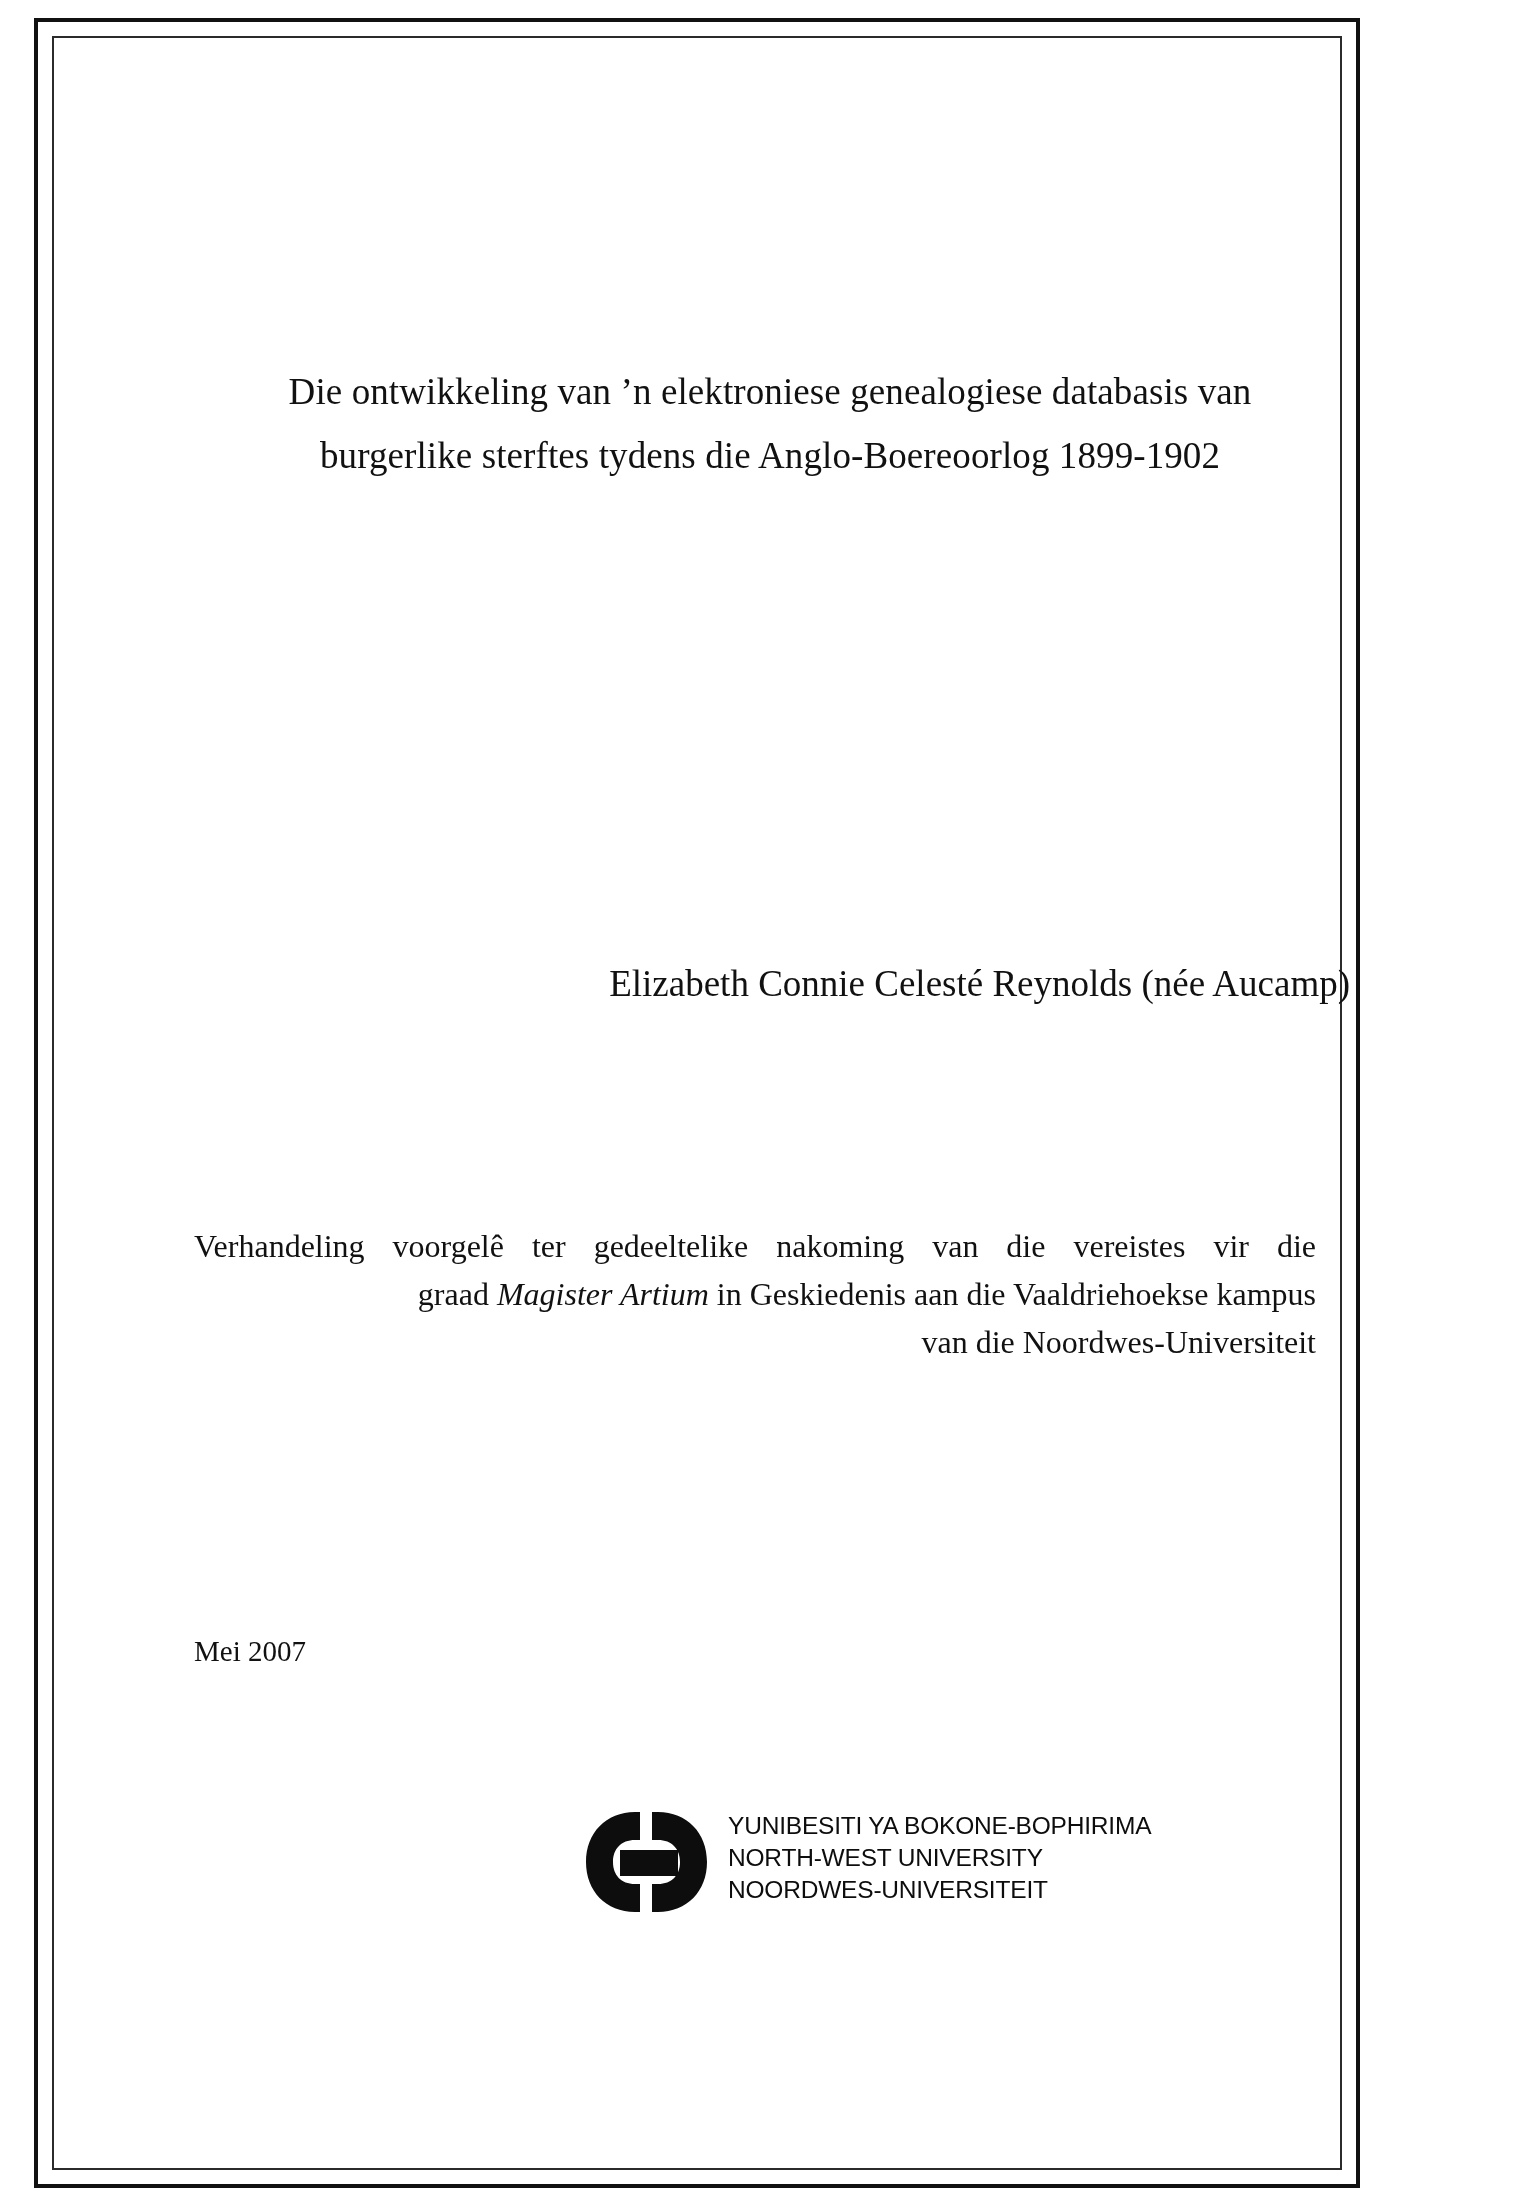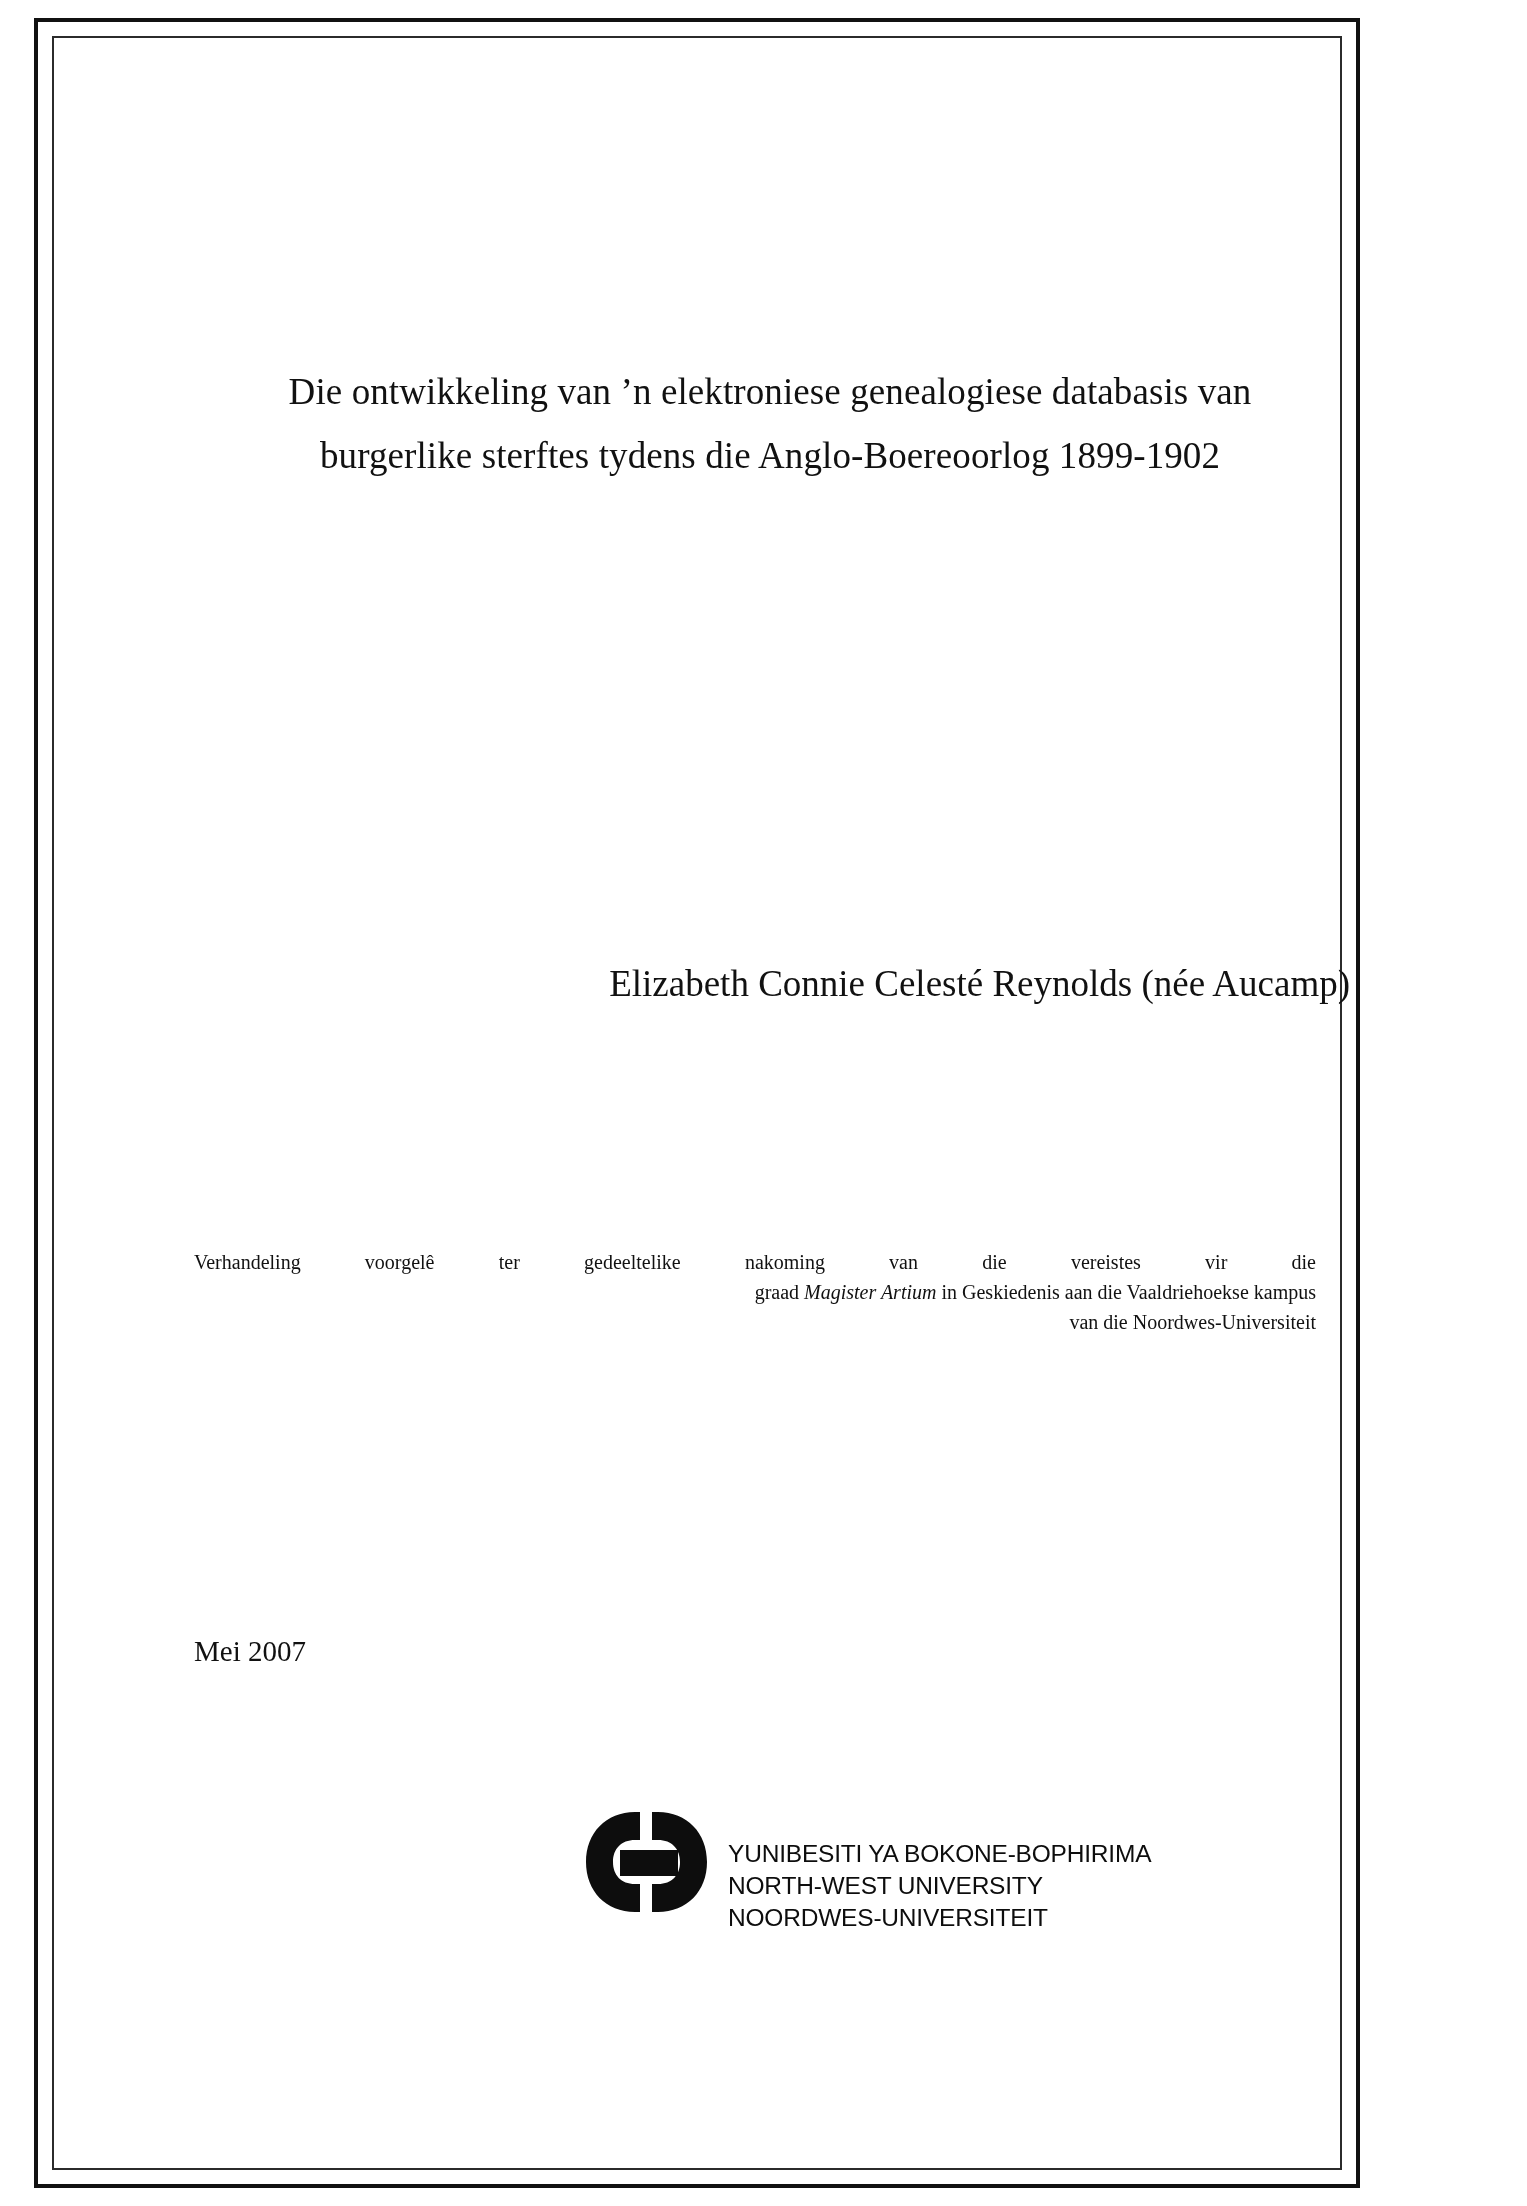--- a/index.html
+++ b/index.html
@@ -81,23 +81,23 @@
     left: 40px;
     top: 962px;
     width: 1160px;
     text-align: right;
     font-size: 37px;
   }
 
   .blurb {
     position: absolute;
     left: 44px;
-    top: 1247px;
+    top: 1222px;
     width: 1122px;
-    font-size: 20px;
+    font-size: 32px;
     line-height: 1.5;
   }
   .blurb .justified {
     text-align: justify;
     text-align-last: justify;
   }
   .blurb .normal {
     text-align: right;
   }
   .blurb i {
@@ -131,21 +131,20 @@
     position: absolute;
     left: 148px;
     top: 10px;
     font-family: "Liberation Sans", sans-serif;
     font-size: 24.5px;
     line-height: 1.3;
     letter-spacing: -0.2px;
     font-weight: 500;
     color: #0d0d0d;
     white-space: nowrap;
-    margin-top: 28px;
   }
 </style>
 </head>
 <body>
 
 <div class="page-scan">
   <div class="scan-frame">
     <div class="scan-frame-inner"></div>
   </div>
 

